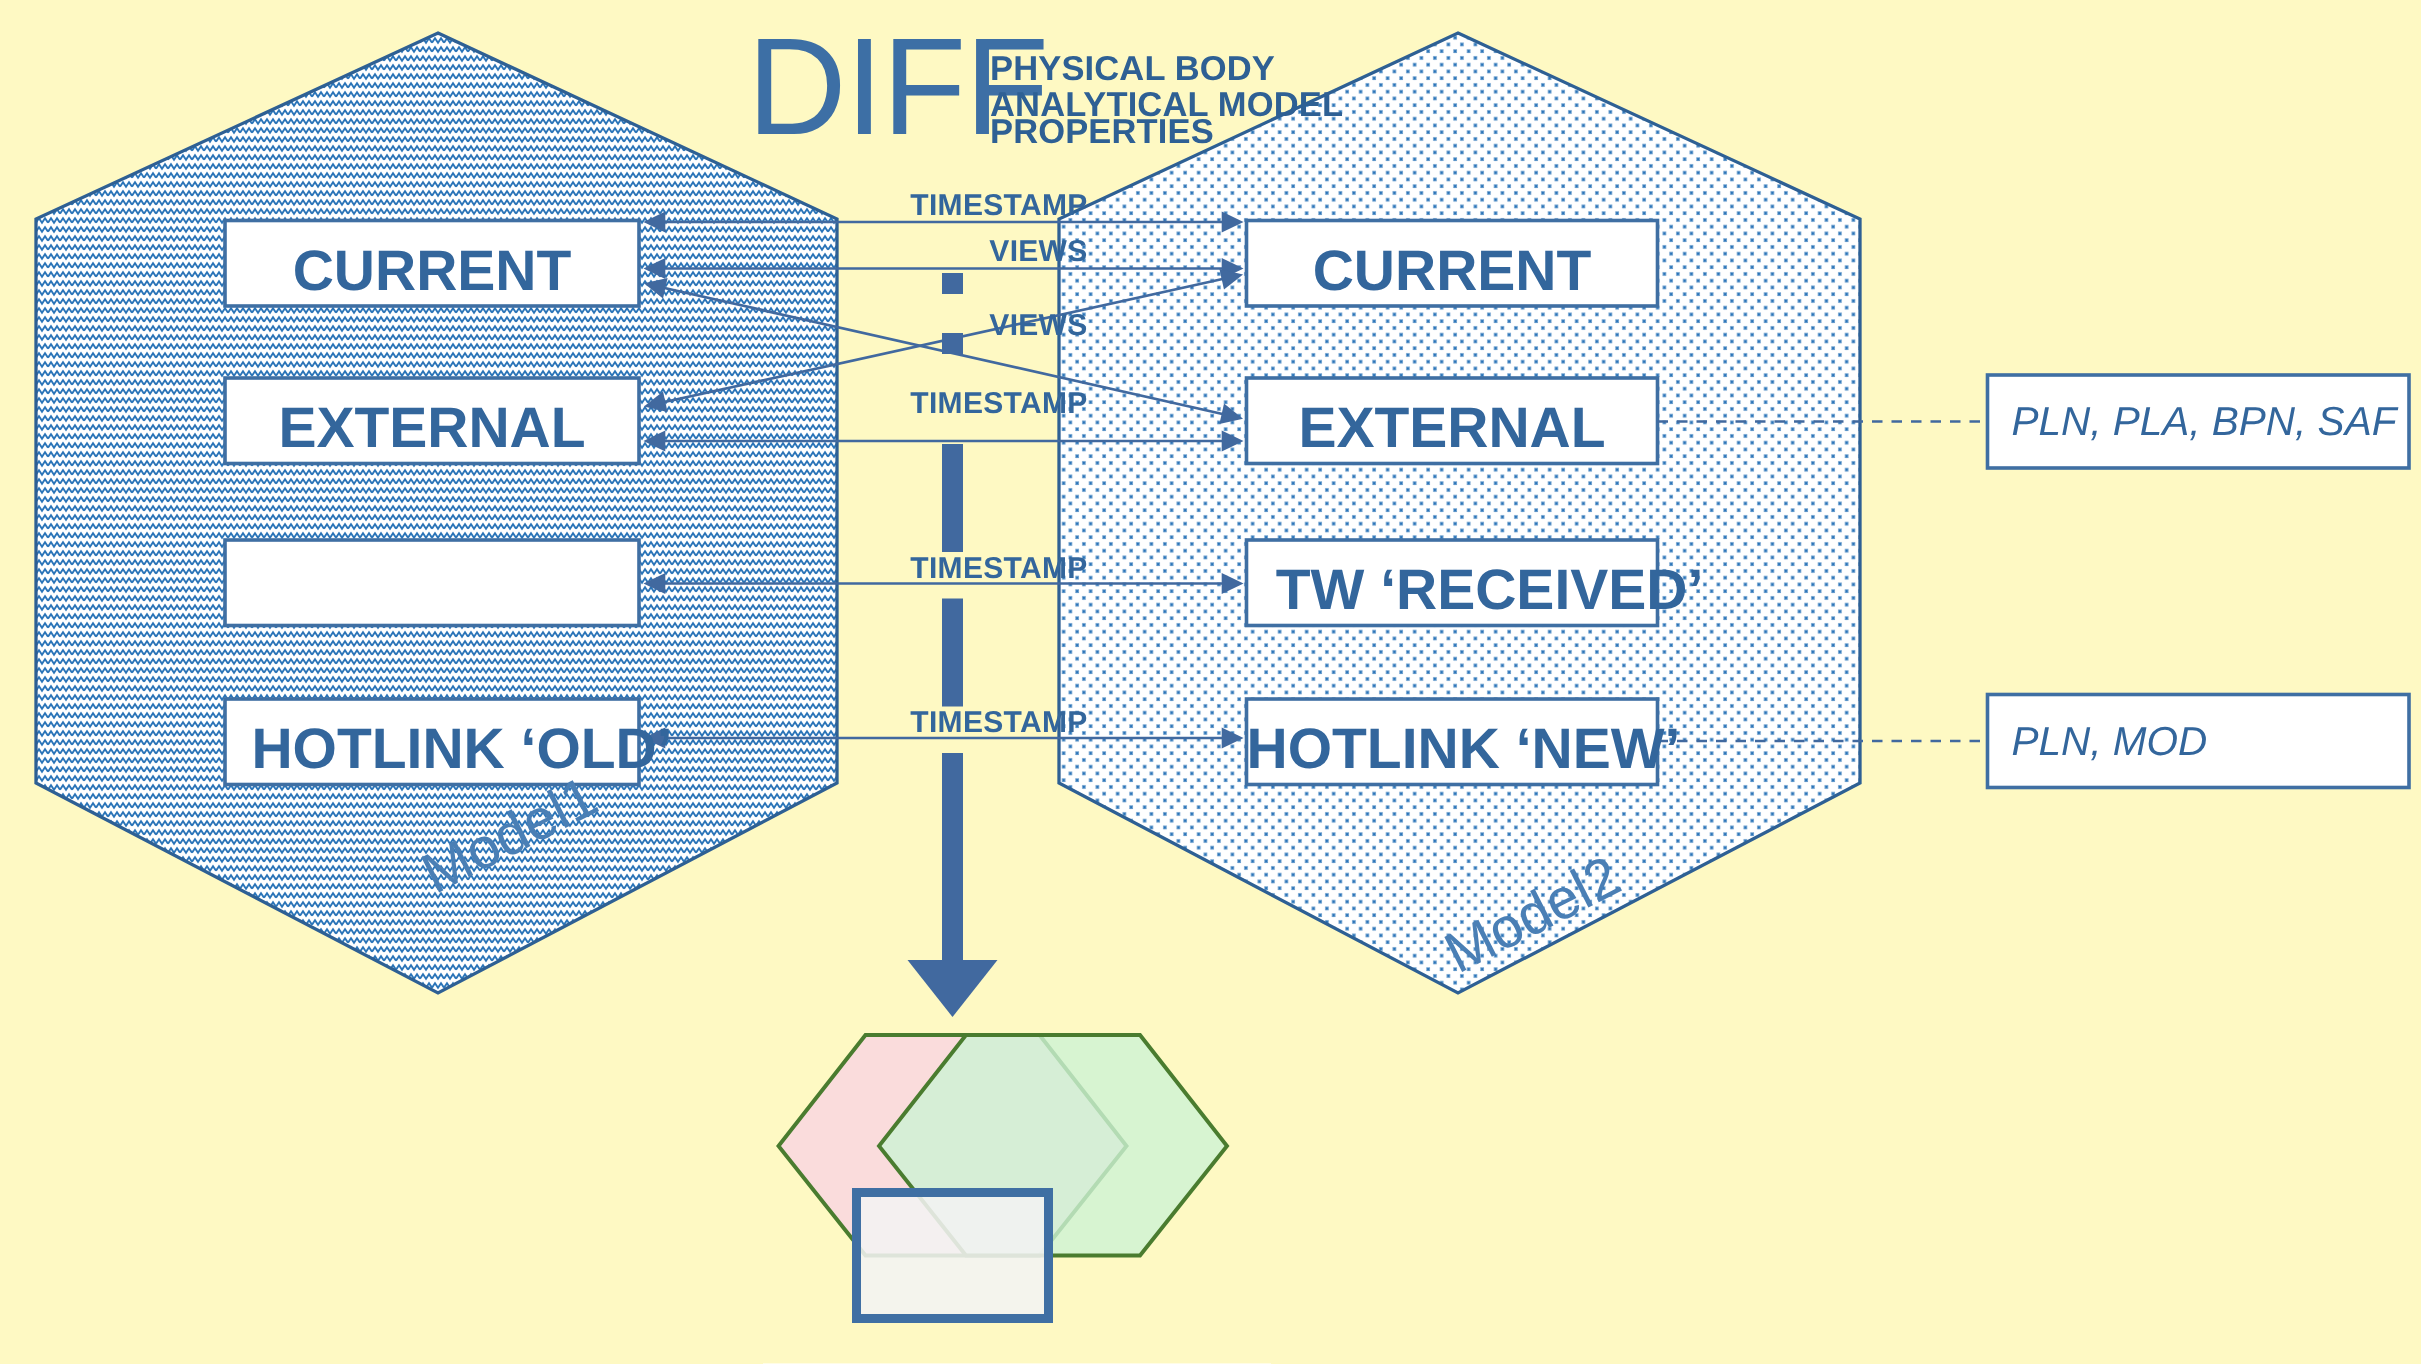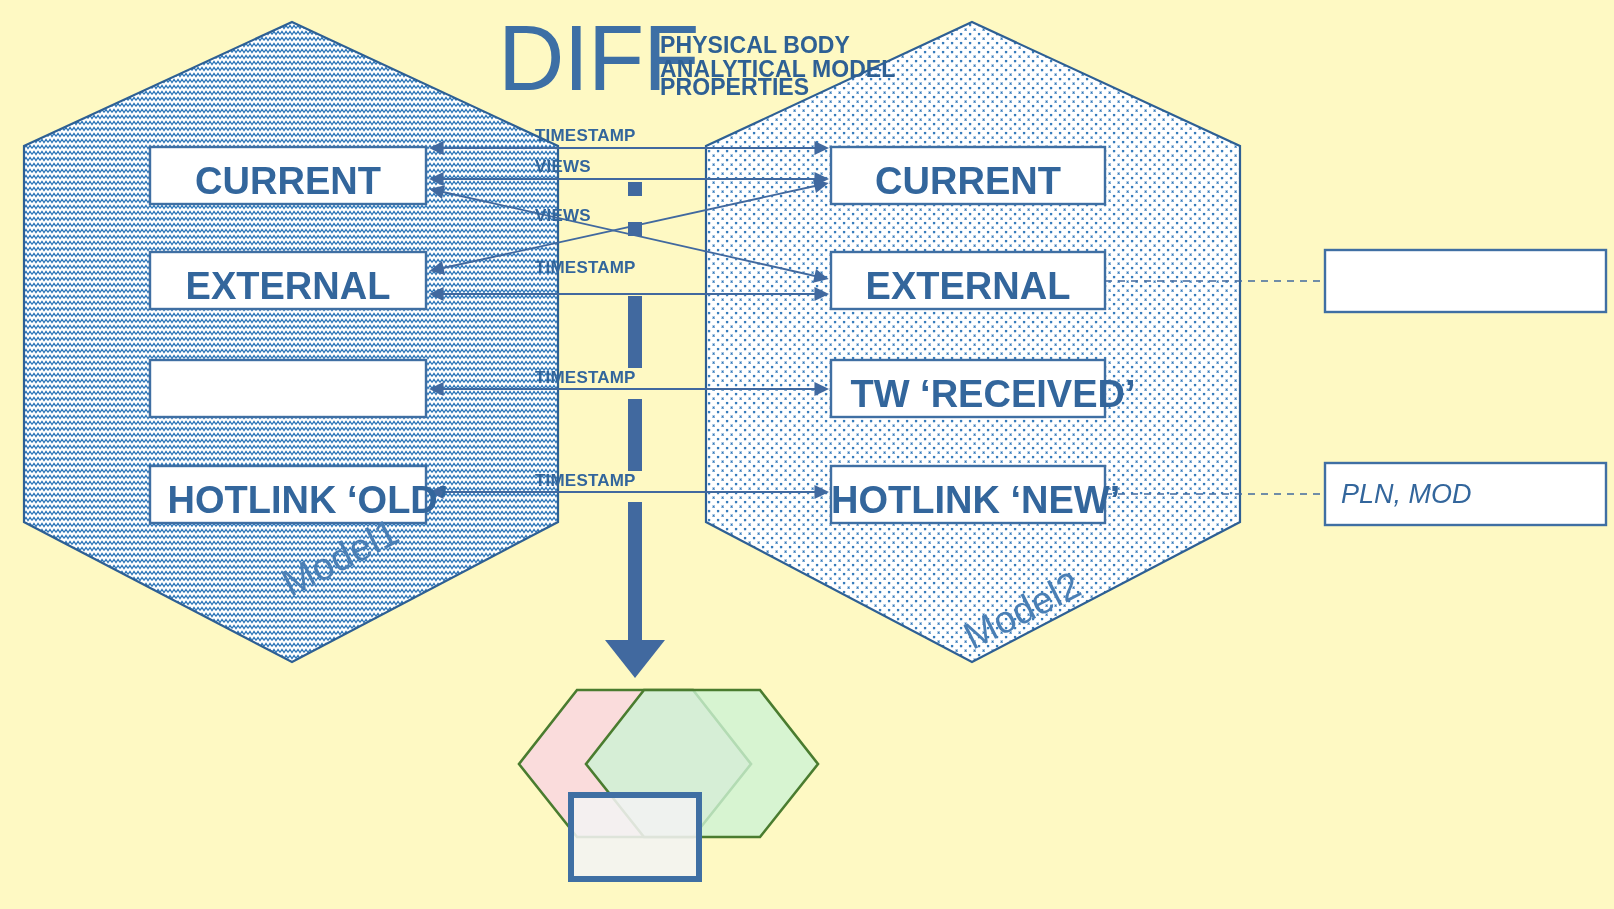--- a/index.html
+++ b/index.html
@@ -38,25 +38,25 @@
     line-height: 0.92;
   }
   .title-sub {
     font-size: 23px;
     font-weight: bold;
     color: #2e6094;
     line-height: 1.22;
     letter-spacing: 0.1px;
   }
   .edge-label {
-    font-size: 17px;
+    font-size: 20px;
     font-weight: bold;
     color: #33669c;
     letter-spacing: 0.2px;
-    text-align: left;
+    text-align: right;
   }
   .node-label {
     font-size: 38px;
     font-weight: 700;
     color: #33669c;
     text-align: center;
   }
   .model-label {
     font-size: 38px;
     font-weight: 400;
@@ -177,15 +177,16 @@
   <div class="overlay-text edge-label" style="left:535px; top:126px; width:190px;">TIMESTAMP</div>
   <div class="overlay-text edge-label" style="left:535px; top:157px; width:190px;">VIEWS</div>
   <div class="overlay-text edge-label" style="left:535px; top:206px; width:190px;">VIEWS</div>
   <div class="overlay-text edge-label" style="left:535px; top:258px; width:190px;">TIMESTAMP</div>
   <div class="overlay-text edge-label" style="left:535px; top:368px; width:190px;">TIMESTAMP</div>
   <div class="overlay-text edge-label" style="left:535px; top:471px; width:190px;">TIMESTAMP</div>
 
   <div class="overlay-text model-label" style="left:275px; top:567px; transform: rotate(-27deg); transform-origin: left top;">Model1</div>
   <div class="overlay-text model-label" style="left:957px; top:620px; transform: rotate(-27deg); transform-origin: left top;">Model2</div>
 
+  <div class="overlay-text callout-label" style="left:1341px; top:266px;">PLN, PLA, BPN, SAF</div>
   <div class="overlay-text callout-label" style="left:1341px; top:479px;">PLN, MOD</div>
 
 </div>
 
 </body></html>

